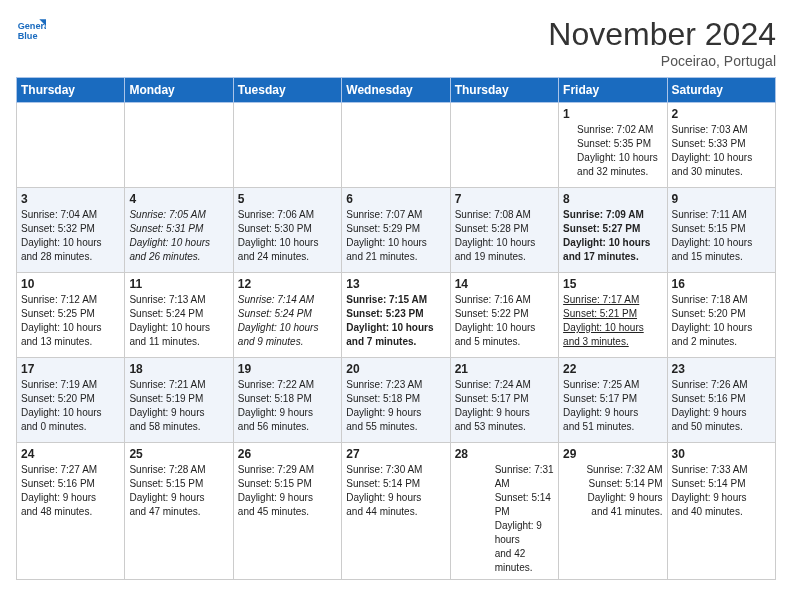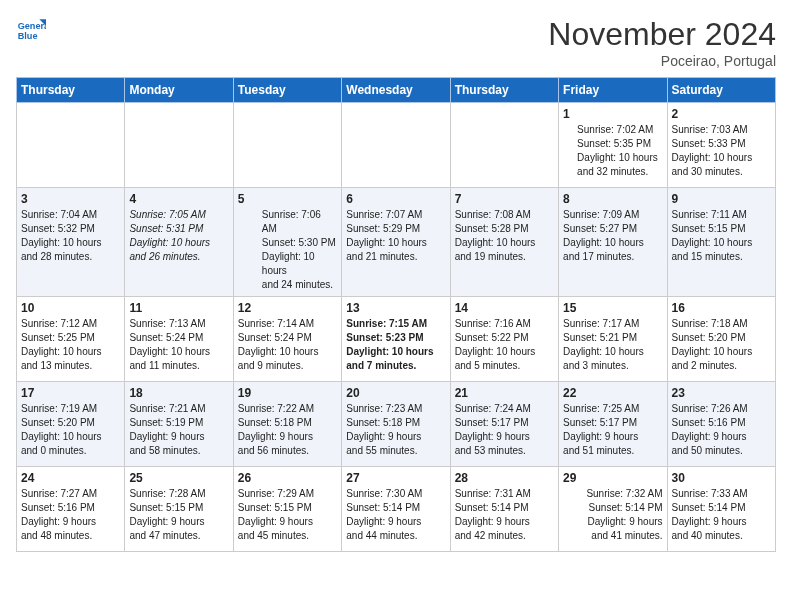--- a/index.html
+++ b/index.html
@@ -138,42 +138,42 @@
         </td>
         <td>
           <span class="day-num">4</span>
           <div class="day-info" style="white-space: pre-line; font-style: italic;">Sunrise: 7:05 AM
 Sunset: 5:31 PM
 Daylight: 10 hours
 and 26 minutes.</div>
         </td>
         <td>
           <span class="day-num">5</span>
-          <div class="day-info" style="white-space: pre-line; margin-left: 24px;">Sunrise: 7:06 AM
+          <div class="day-info" style="white-space: pre-line;">Sunrise: 7:06 AM
 Sunset: 5:30 PM
 Daylight: 10 hours
 and 24 minutes.</div>
         </td>
         <td>
           <span class="day-num">6</span>
           <div class="day-info" style="white-space: pre-line;">Sunrise: 7:07 AM
 Sunset: 5:29 PM
 Daylight: 10 hours
 and 21 minutes.</div>
         </td>
         <td>
           <span class="day-num">7</span>
           <div class="day-info" style="white-space: pre-line;">Sunrise: 7:08 AM
 Sunset: 5:28 PM
 Daylight: 10 hours
 and 19 minutes.</div>
         </td>
         <td>
           <span class="day-num">8</span>
-          <div class="day-info" style="white-space: pre-line;">Sunrise: 7:09 AM
+          <div class="day-info" style="white-space: pre-line; font-weight: bold;">Sunrise: 7:09 AM
 Sunset: 5:27 PM
 Daylight: 10 hours
 and 17 minutes.</div>
         </td>
         <td>
           <span class="day-num">9</span>
           <div class="day-info" style="white-space: pre-line;">Sunrise: 7:11 AM
 Sunset: 5:15 PM
 Daylight: 10 hours
 and 15 minutes.</div>
@@ -189,42 +189,42 @@
         </td>
         <td>
           <span class="day-num">11</span>
           <div class="day-info" style="white-space: pre-line;">Sunrise: 7:13 AM
 Sunset: 5:24 PM
 Daylight: 10 hours
 and 11 minutes.</div>
         </td>
         <td>
           <span class="day-num">12</span>
-          <div class="day-info" style="white-space: pre-line;">Sunrise: 7:14 AM
+          <div class="day-info" style="white-space: pre-line; font-style: italic;">Sunrise: 7:14 AM
 Sunset: 5:24 PM
 Daylight: 10 hours
 and 9 minutes.</div>
         </td>
         <td>
           <span class="day-num">13</span>
           <div class="day-info" style="white-space: pre-line; font-weight: bold;">Sunrise: 7:15 AM
 Sunset: 5:23 PM
 Daylight: 10 hours
 and 7 minutes.</div>
         </td>
         <td>
           <span class="day-num">14</span>
           <div class="day-info" style="white-space: pre-line;">Sunrise: 7:16 AM
 Sunset: 5:22 PM
 Daylight: 10 hours
 and 5 minutes.</div>
         </td>
         <td>
           <span class="day-num">15</span>
-          <div class="day-info" style="white-space: pre-line;">Sunrise: 7:17 AM
+          <div class="day-info" style="white-space: pre-line; text-decoration: underline;">Sunrise: 7:17 AM
 Sunset: 5:21 PM
 Daylight: 10 hours
 and 3 minutes.</div>
         </td>
         <td>
           <span class="day-num">16</span>
           <div class="day-info" style="white-space: pre-line;">Sunrise: 7:18 AM
 Sunset: 5:20 PM
 Daylight: 10 hours
 and 2 minutes.</div>
@@ -305,21 +305,21 @@
         </td>
         <td>
           <span class="day-num">27</span>
           <div class="day-info" style="white-space: pre-line;">Sunrise: 7:30 AM
 Sunset: 5:14 PM
 Daylight: 9 hours
 and 44 minutes.</div>
         </td>
         <td>
           <span class="day-num">28</span>
-          <div class="day-info" style="white-space: pre-line;">Sunrise: 7:31 AM
+          <div class="day-info" style="white-space: pre-line; margin-left: 40px;">Sunrise: 7:31 AM
 Sunset: 5:14 PM
 Daylight: 9 hours
 and 42 minutes.</div>
         </td>
         <td>
           <span class="day-num">29</span>
           <div class="day-info" style="white-space: pre-line; text-align: right;">Sunrise: 7:32 AM
 Sunset: 5:14 PM
 Daylight: 9 hours
 and 41 minutes.</div>

